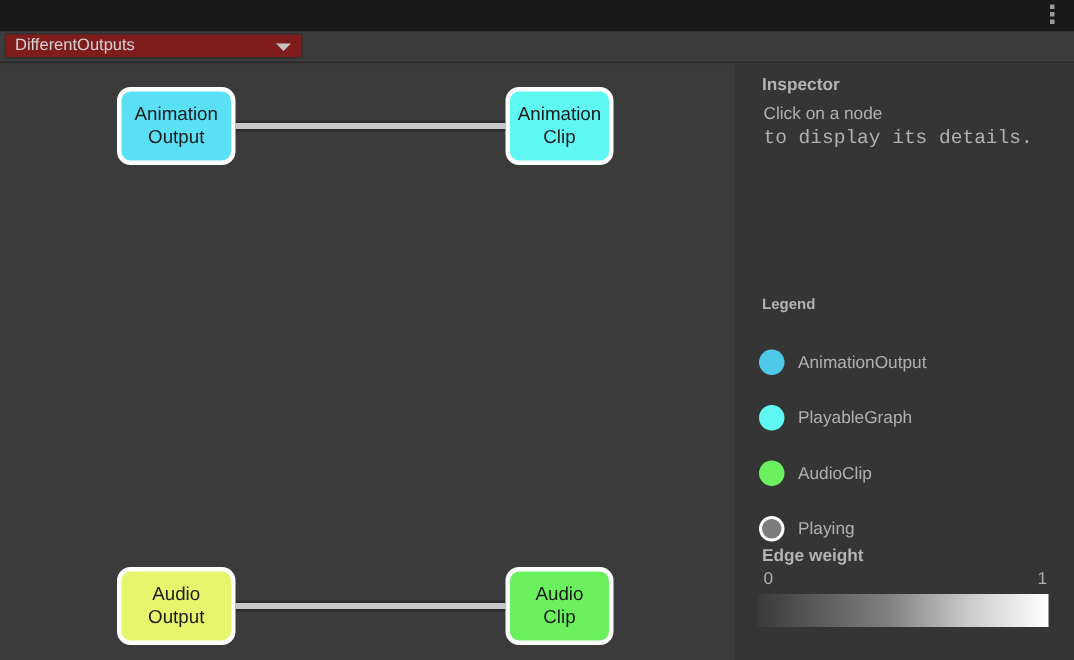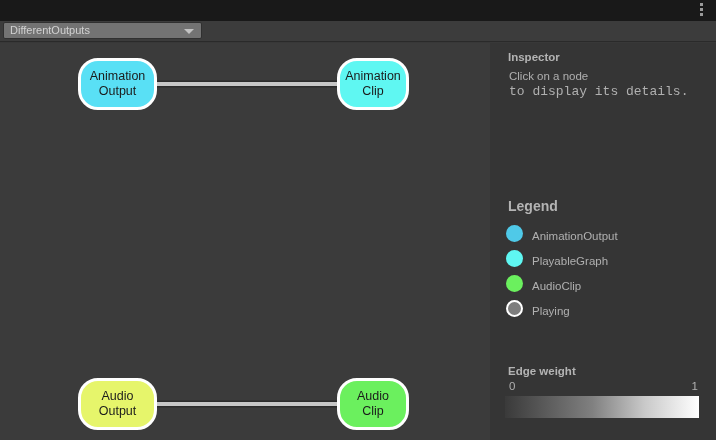--- a/index.html
+++ b/index.html
@@ -56,21 +56,21 @@
     left: 0; top: 21px;
     width: 716px; height: 21px;
     background: #3c3c3c;
     border-bottom: 1px solid #2a2a2a;
     box-sizing: border-box;
   }
   .dropdown {
     position: absolute;
     left: 3px; top: 1px;
     width: 199px; height: 17px;
-    background: #737373;
+    background: #7f1d1d;
     border: 1px solid #303030;
     border-radius: 2px;
     box-sizing: border-box;
     color: #d2d2d2;
     font-size: 11px;
     line-height: 15px;
     padding-left: 6px;
     cursor: default;
   }
   .dropdown .caret {
@@ -92,21 +92,21 @@
   }
   .edge-layer {
     position: absolute;
     left: 0; top: 0;
     width: 490px; height: 397px;
   }
   .node {
     position: absolute;
     background: #59e0f5;
     border: 3px solid #ffffff;
-    border-radius: 20px;
+    border-radius: 9px;
     box-sizing: border-box;
     display: flex;
     align-items: center;
     justify-content: center;
     color: #1b1b1b;
     font-size: 12.5px;
     line-height: 15px;
     text-align: center;
     cursor: pointer;
     user-select: none;
@@ -143,34 +143,35 @@
     position: absolute;
     left: 19px; top: 41px;
     font-size: 13px;
     color: #b0b0b0;
     font-family: Liberation Mono, monospace;
   }
 
   .legend-title {
     position: absolute;
     left: 18px; top: 155px;
-    font-size: 14px;
+    font-size: 10px;
     font-weight: bold;
     color: #b4b4b4;
   }
   .legend-list {
     position: absolute;
     left: 16px; top: 174px;
     width: 200px;
   }
   .legend-item {
     position: relative;
     height: 25px;
     display: flex;
-    align-items: flex-end;
+    align-items: center;
+    margin-top: 12px;
   }
   .legend-dot {
     width: 17px; height: 17px;
     border-radius: 50%;
     flex: 0 0 auto;
   }
   .legend-dot.ring { border: 2px solid #ffffff; box-sizing: border-box; }
   .legend-label {
     margin-left: 9px;
     font-size: 11.5px;

